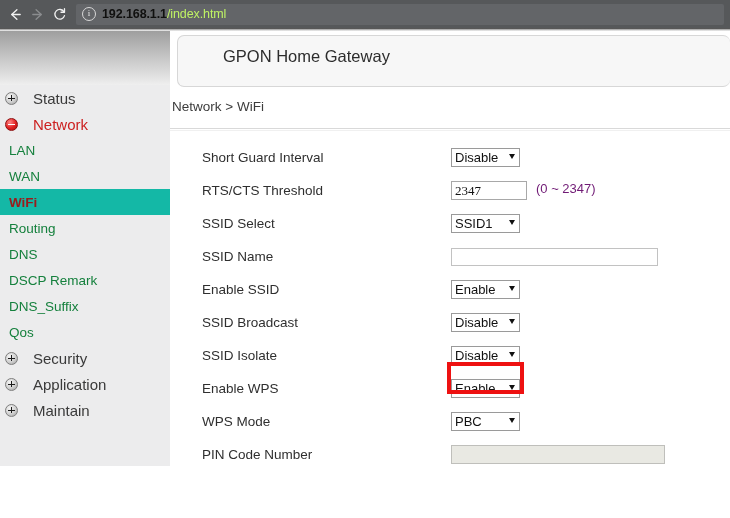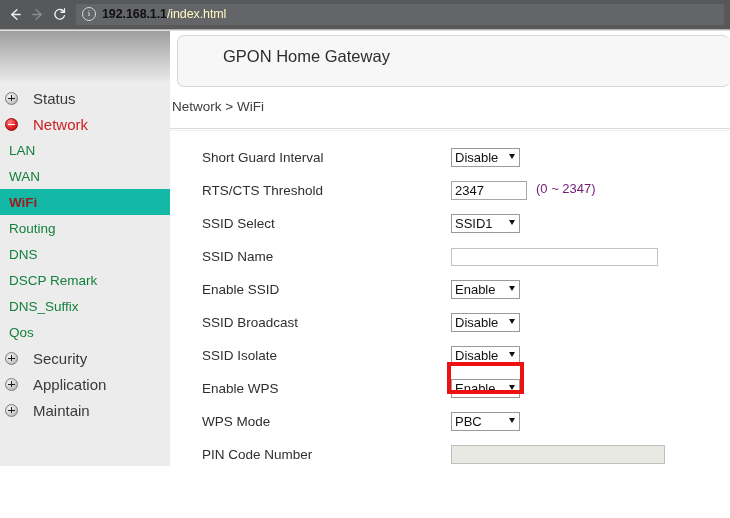--- a/index.html
+++ b/index.html
@@ -60,21 +60,21 @@
     flex: none;
     margin-right: 6px;
   }
   .url-main {
     color: #10100f;
     font-size: 12.5px;
     font-weight: bold;
     letter-spacing: -0.1px;
   }
   .url-path {
-    color: #fef9c3;
+    color: #bef264;
     font-size: 12.5px;
     letter-spacing: -0.1px;
   }
 
   .chrome-shadow {
     position: absolute;
     left: 0; top: 28px;
     width: 730px; height: 3px;
     background: linear-gradient(to bottom, #2b2b2b 0%, #c9c9c9 60%, #f0f0f0 100%);
   }
@@ -243,21 +243,21 @@
     position: absolute;
     right: 5px; top: 6px;
     width: 0; height: 0;
     border-left: 3.8px solid transparent;
     border-right: 3.8px solid transparent;
     border-top: 5px solid #111;
     pointer-events: none;
   }
 
   input.ui-text {
-    font-family: Liberation Sans, sans-serif;
+    font-family: Liberation Serif, serif;
     font-size: 13px;
     color: #111;
     background: #ffffff;
     border: 1px solid #a8a8a8;
     height: 19px;
     box-sizing: border-box;
     padding: 0 3px;
     border-radius: 0;
   }
   input.ui-text.num { width: 76px; }

